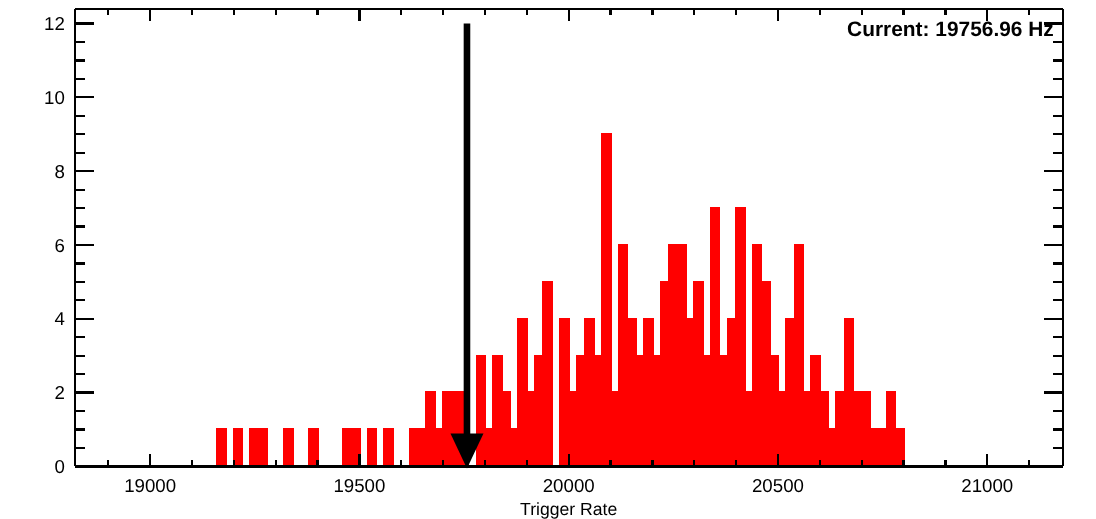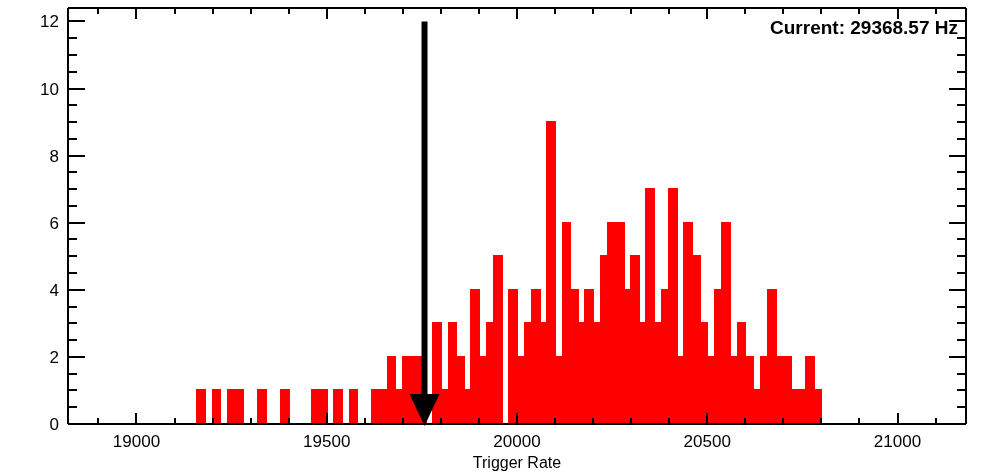--- a/index.html
+++ b/index.html
@@ -231,15 +231,15 @@
       </g>
     <g id="marker-group">
         <line x1="424.5212203389827" y1="21.419354838709694" x2="424.5212203389827" y2="418" stroke="#000000" stroke-width="6"></line>
         <polygon points="409.5212203389827,394 439.5212203389827,394 424.5212203389827,426" fill="#000000"></polygon>
       </g>
     <g id="xtitle-group">
         <text x="517" y="468" text-anchor="middle" font-family="&quot;Liberation Sans&quot;, sans-serif" font-size="16" fill="#000000">Trigger Rate</text>
       </g>
   </svg>
 
-  <div class="annotation-text" id="current-rate-label">Current: 29368.57 Hz</div>
+  <div class="annotation-text" id="current-rate-label">Current: 19756.96 Hz</div>
 
 </div>
 
 </body></html>

